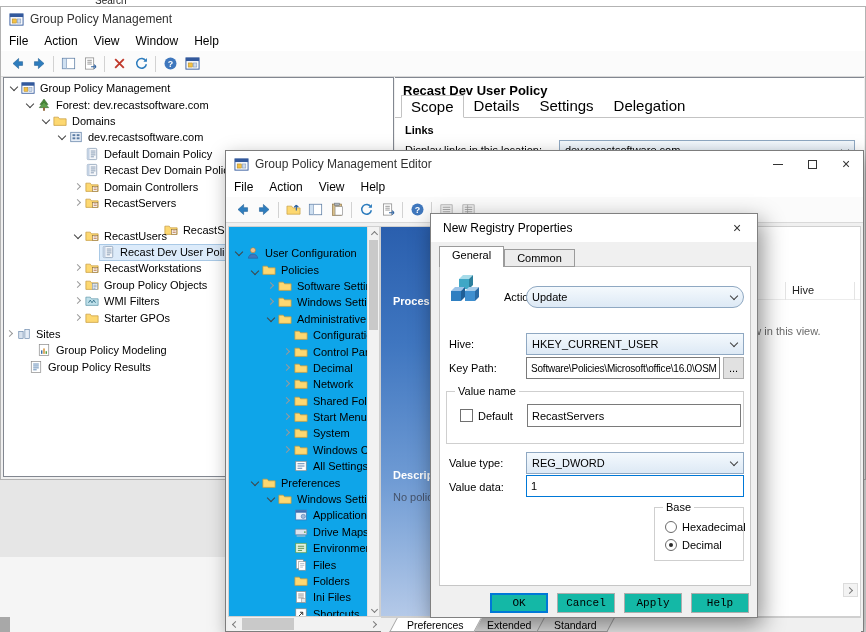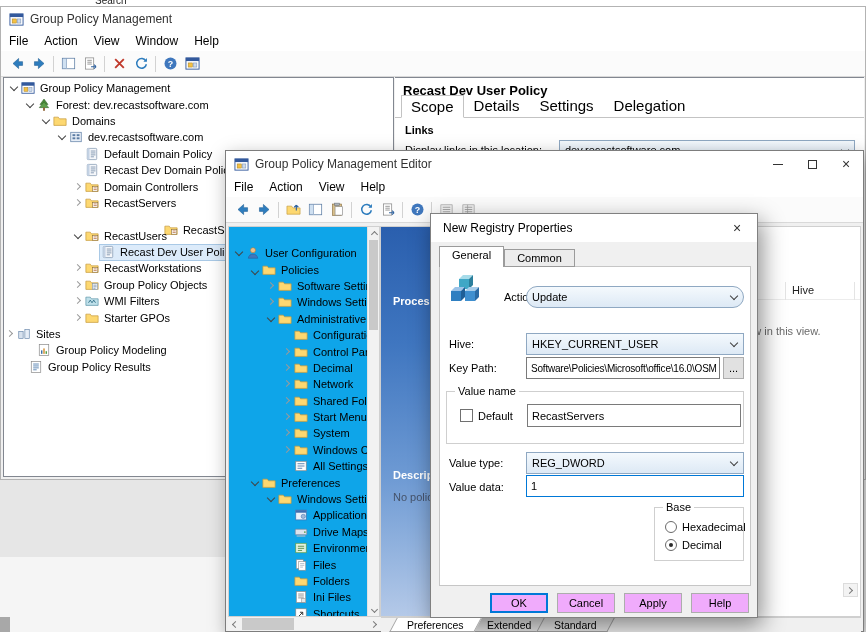--- a/index.html
+++ b/index.html
@@ -111,21 +111,21 @@
   #dlg-browse { position: absolute; left: 283px; top: 90px; width: 21px; height: 22px; font-size: 11px; background: #e1e1e1; border: 1px solid #adadad; font-family: inherit; }
   .groupbox { position: absolute; border: 1px solid #cfcfcf; }
   .gb-label { position: absolute; top: -7px; left: 8px; background: #fff; padding: 0 3px; font-size: 11px; }
   .checkbox { position: absolute; width: 13px; height: 13px; background: #fff; border: 1px solid #707070; }
   #base-radios { position: absolute; left: 10px; top: 10px; }
   .radio-row { display: flex; align-items: center; gap: 5px; height: 18px; }
   .radio { width: 12px; height: 12px; border-radius: 50%; border: 1px solid #6a6a6a; background: #fff; position: relative; flex: 0 0 12px; }
   .radio.checked::after { content: ""; position: absolute; left: 3px; top: 3px; width: 4px; height: 4px; border-radius: 50%; background: #2b2b2b; }
   .radio-label { font-size: 11px; }
   #dlg-buttons { position: absolute; right: 8px; bottom: 4px; display: flex; gap: 9px; }
-  .btn { width: 58px; height: 20px; font-size: 11px; font-family: Liberation Sans, sans-serif; background: #f0abfc; border: 1px solid #adadad; }
+  .btn { width: 58px; height: 20px; font-size: 11px; font-family: Liberation Mono, monospace; background: #14b8a6; border: 1px solid #adadad; }
   .btn.default { border: 1px solid #0078d7; box-shadow: inset 0 0 0 1px #0078d7; }
 </style>
 </head>
 <body>
 
 <div id="top-strip">
   <span id="top-frag">Search</span>
 </div>
 
 <div id="gpm" class="win">

